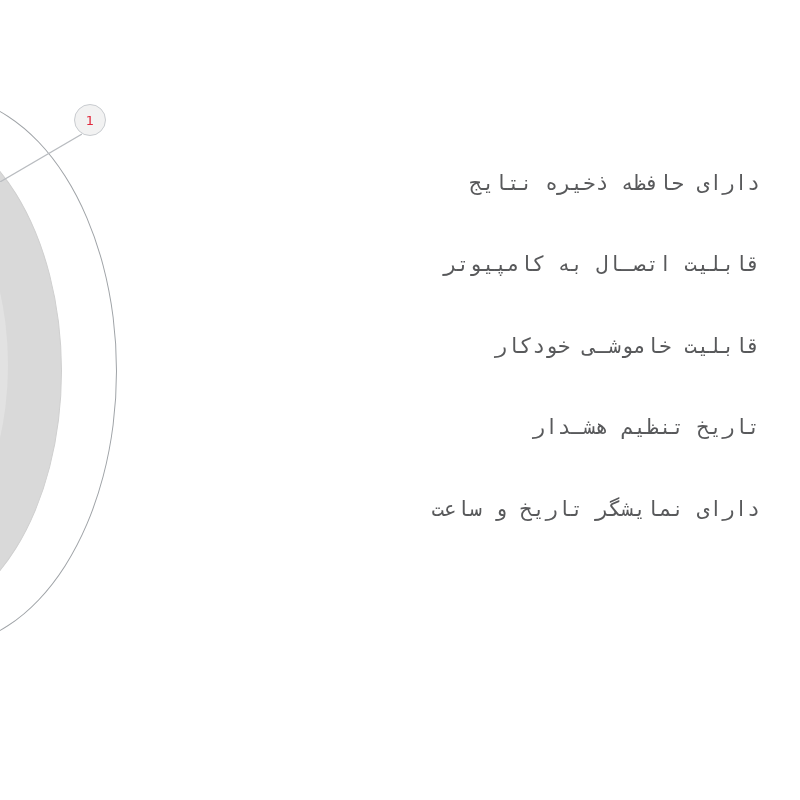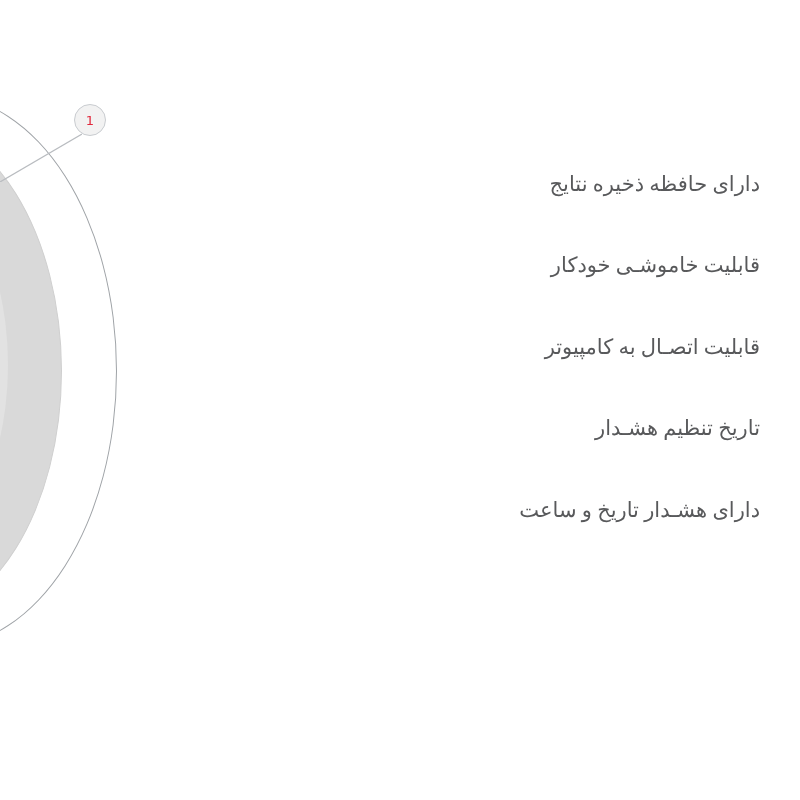--- a/index.html
+++ b/index.html
@@ -97,21 +97,21 @@
     text-align: right;
     direction: rtl;
   }
   .feature-item {
     color: #58595b;
     font-size: 21px;
     line-height: 1.4;
     letter-spacing: 0.5px;
     margin-bottom: 52px;
     white-space: nowrap;
-    font-family: Liberation Serif, serif;
+    font-family: Liberation Mono, monospace;
   }
   .feature-item:last-child {
     margin-bottom: 0;
   }
 </style>
 </head>
 <body>
 
 <div class="page">
 
@@ -126,19 +126,19 @@
   </div>
 
   <div class="callout">
     <div class="callout-circle">
       <span class="callout-num">1</span>
     </div>
   </div>
 
   <div class="features">
     <div class="feature-item">دارای حافظه ذخیره نتایج</div>
+    <div class="feature-item">قابلیت اتصـال به کامپیوتر</div>
     <div class="feature-item">قابلیت خاموشـی خودکار</div>
-    <div class="feature-item">قابلیت اتصـال به کامپیوتر</div>
     <div class="feature-item">تاریخ تنظیم هشـدار</div>
-    <div class="feature-item">دارای هشـدار تاریخ و ساعت</div>
+    <div class="feature-item">دارای نمایشگر تاریخ و ساعت</div>
   </div>
 
 </div>
 
 </body></html>

